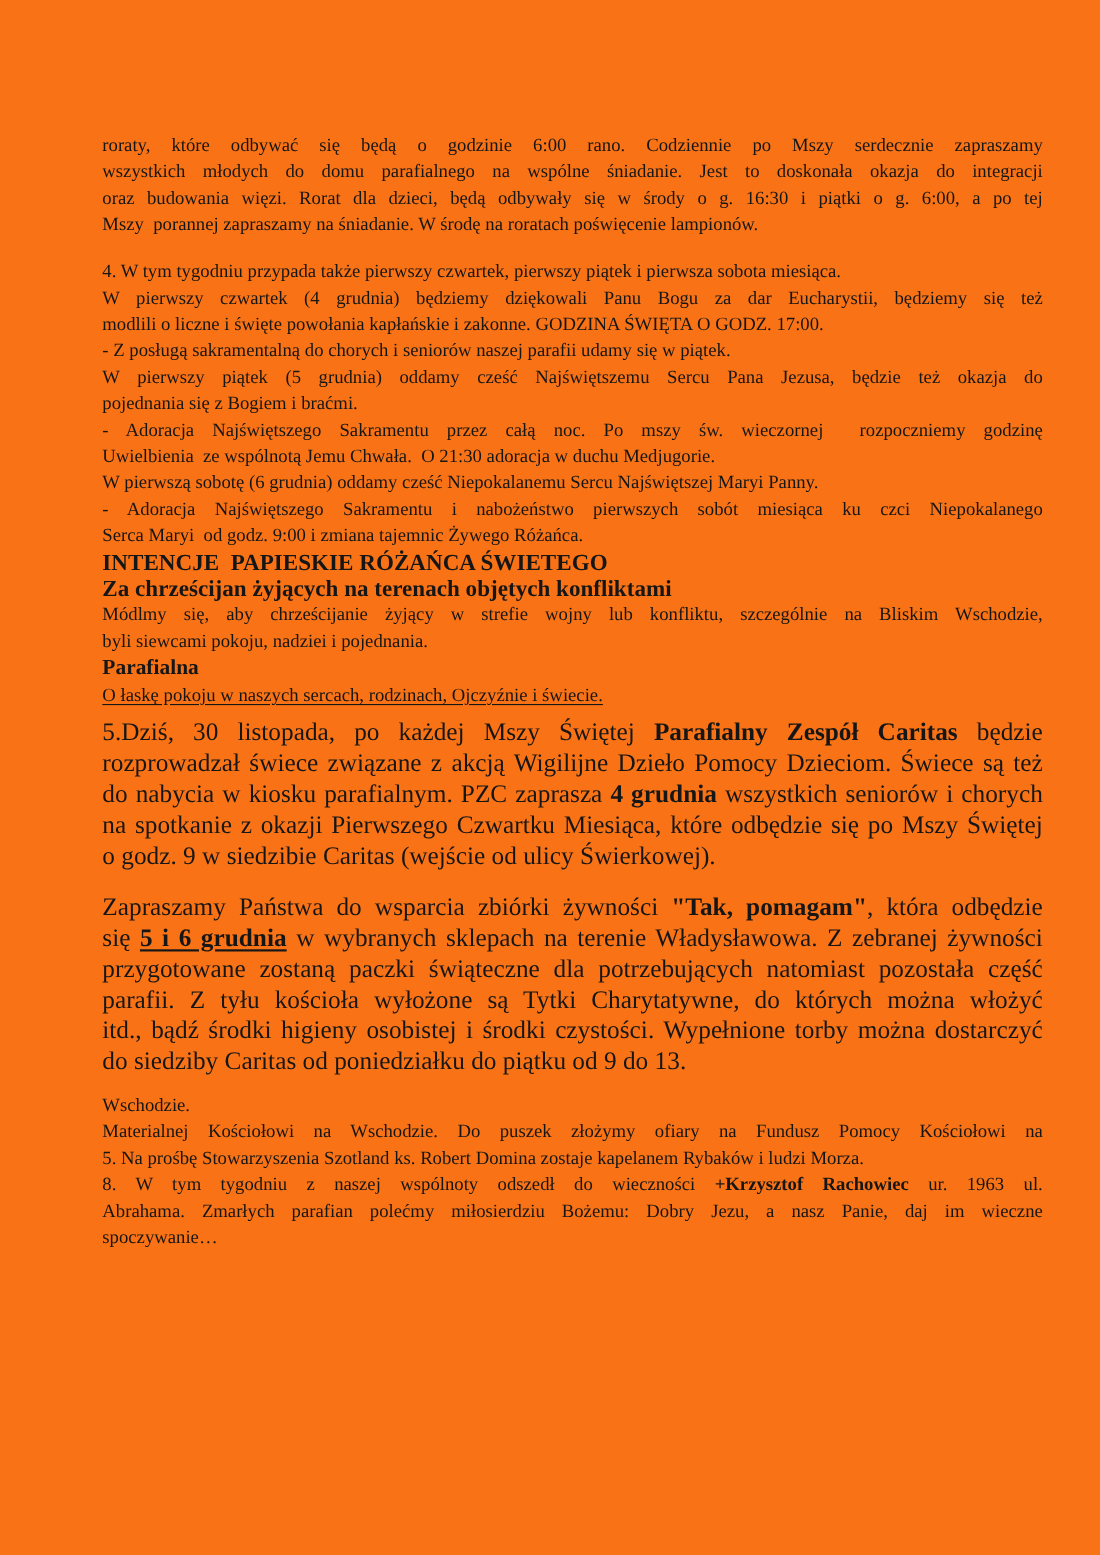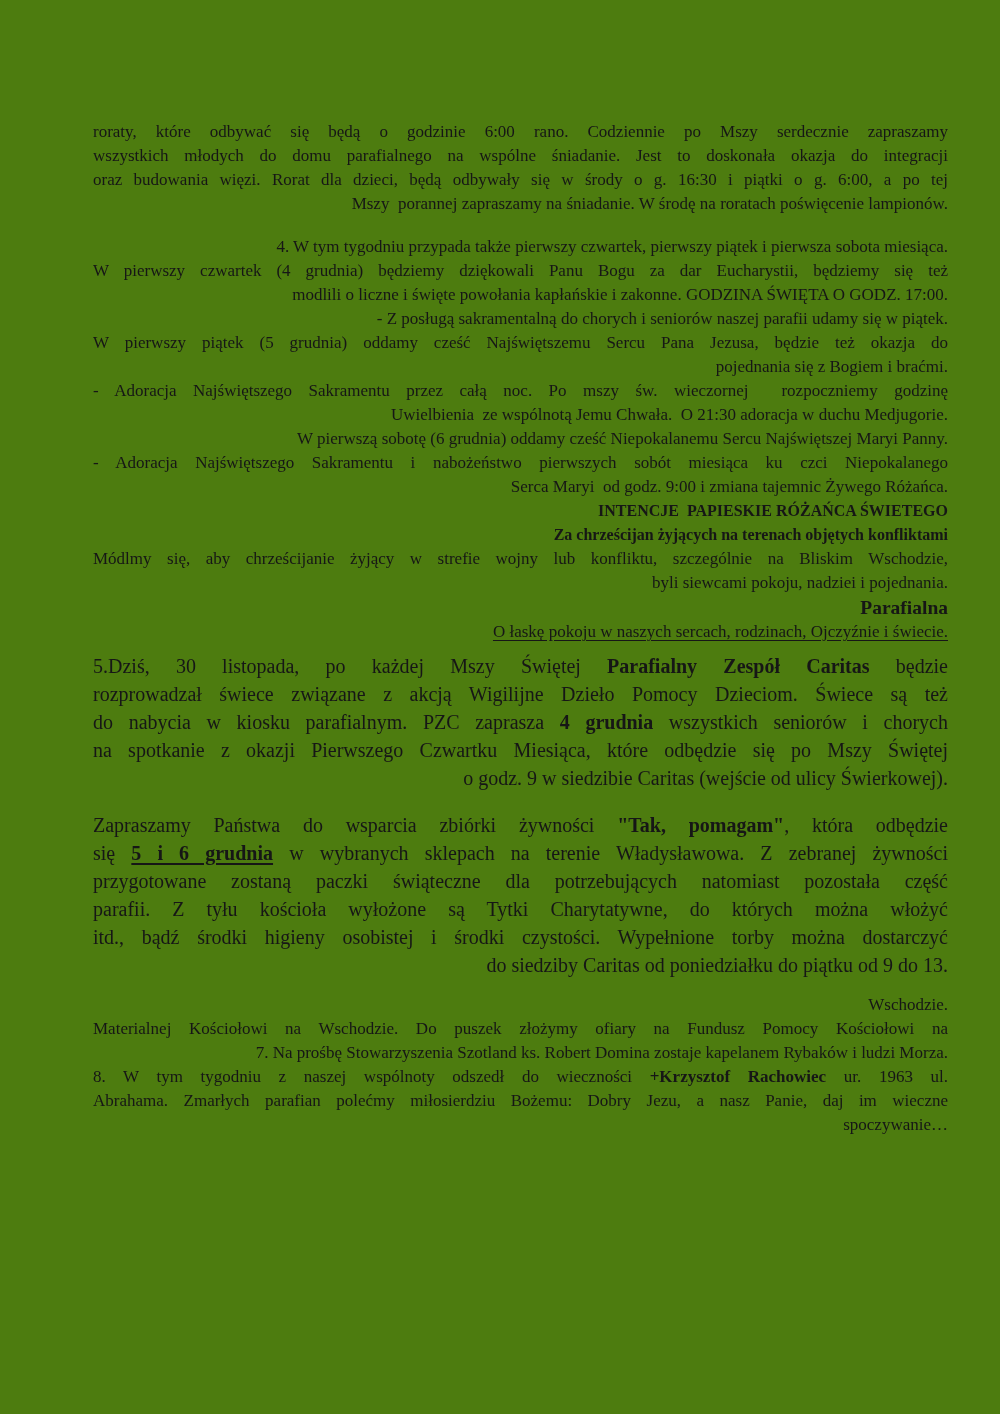--- a/index.html
+++ b/index.html
@@ -5,38 +5,38 @@
   html, body {
     margin: 0;
     padding: 0;
     background: #ffffff;
   }
   .page {
     position: relative;
     width: 1000px;
     height: 1414px;
     margin: 0 auto;
-    background: #4d7c0f;
+    background: #f97316;
     color: #161616;
     font-family: "Liberation Serif", "DejaVu Serif", serif;
     overflow: hidden;
     box-sizing: border-box;
     padding: 120px 52px 0 93px;
   }
   .para { margin: 0; }
   .sm  { font-size: 17px;   line-height: 24px; }
-  .lg  { font-size: 20px; line-height: 28px; }
+  .lg  { font-size: 23px; line-height: 28px; }
   .h-parafialna { font-size: 19.5px; line-height: 25px; }
-  .h-intencje   { font-size: 16px; line-height: 24px; }
+  .h-intencje   { font-size: 21px; line-height: 24px; }
 
   .mb-blank-sm { margin-bottom: 19px; }
   .caritas-para { margin-top: 8px; margin-bottom: 19px; }
   .food-para    { margin-bottom: 14px; }
 
-  .line { text-align: right; }
+  .line { text-align: left; }
   .line.fill {
     text-align: justify;
     text-align-last: justify;
   }
   .run { }
   .b { font-weight: 700; }
   .i { }
   .u { text-decoration: underline; text-underline-offset: 3px; }
 </style>
 </head>
@@ -103,20 +103,20 @@
       <div class="line fill"><span class="run">przygotowane zostaną paczki świąteczne dla potrzebujących natomiast pozostała część</span></div>
       <div class="line fill"><span class="run">parafii. Z tyłu kościoła wyłożone są Tytki Charytatywne, do których można włożyć</span></div>
       <div class="line fill"><span class="run">itd., bądź środki higieny osobistej i środki czystości. Wypełnione torby można dostarczyć</span></div>
       <div class="line"><span class="run">do siedziby Caritas od poniedziałku do piątku od 9 do 13.</span></div>
     </div>
   <div class="para sm">
       <div class="line"><span class="run">Wschodzie.</span></div>
       <div class="line fill"><span class="run">Materialnej Kościołowi na Wschodzie. Do puszek złożymy ofiary na Fundusz Pomocy Kościołowi na</span></div>
     </div>
   <div class="para sm">
-      <div class="line"><span class="run">7. Na prośbę Stowarzyszenia Szotland ks. Robert Domina zostaje kapelanem Rybaków i ludzi Morza.</span></div>
+      <div class="line"><span class="run">5. Na prośbę Stowarzyszenia Szotland ks. Robert Domina zostaje kapelanem Rybaków i ludzi Morza.</span></div>
     </div>
   <div class="para sm">
       <div class="line fill"><span class="run">8. W tym tygodniu z naszej wspólnoty odszedł do wieczności </span><span class="run b">+Krzysztof Rachowiec</span><span class="run"> ur. 1963 ul.</span></div>
       <div class="line fill"><span class="run">Abrahama. Zmarłych parafian polećmy miłosierdziu Bożemu: </span><span class="run i">Dobry Jezu, a nasz Panie, daj im wieczne</span></div>
       <div class="line"><span class="run i">spoczywanie…</span></div>
     </div>
 </div>
 
 </body></html>

